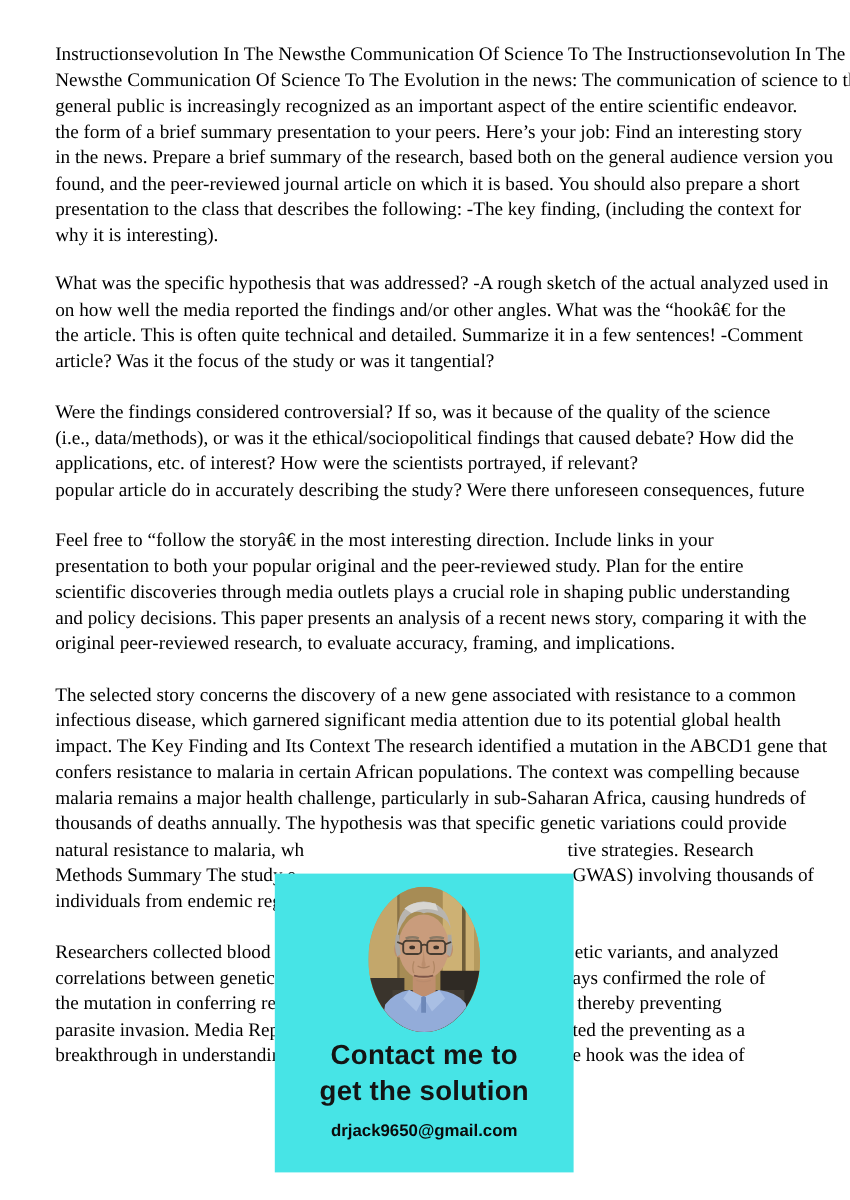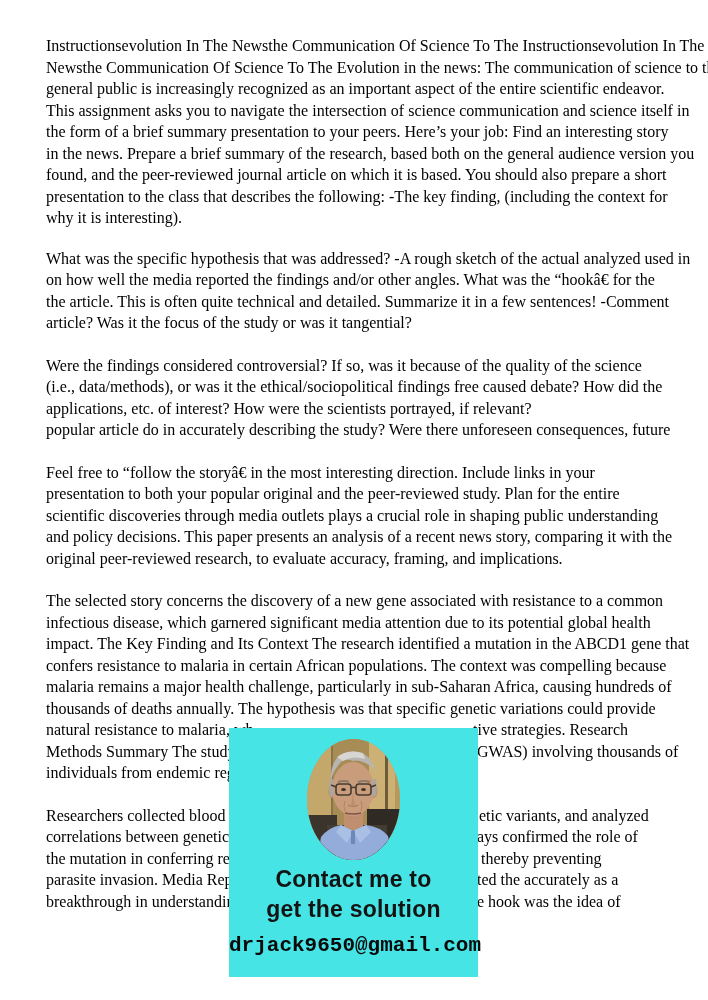--- a/index.html
+++ b/index.html
@@ -27,51 +27,50 @@
   .photo { position:absolute; left:78px; top:11px; width:93px; height:121px; }
   .ov-t1, .ov-t2 {
     position:absolute; left:0; width:100%;
     font-family:"Liberation Sans", sans-serif; font-weight:bold;
     font-size:23px; color:#141414; letter-spacing:0.2px;
   }
   .ov-t1 { top:138px; }
   .ov-t2 { top:168px; }
   .ov-email {
     position:absolute; left:0; width:100%; top:206px;
-    font-family:Liberation Mono, monospace; font-weight:bold;
-    font-size:21px; color:#0a0a0a;
+    font-family:Liberation Sans, sans-serif; font-weight:bold;
+    font-size:14px; color:#0a0a0a;
   }
 </style>
 </head>
 <body>
 
 <div class="doc">
 
   <div class="para first">
     <div class="line">Instructionsevolution In The Newsthe Communication Of Science To The Instructionsevolution In The</div>
     <div class="line">Newsthe Communication Of Science To The Evolution in the news: The communication of science to the</div>
     <div class="line">general public is increasingly recognized as an important aspect of the entire scientific endeavor.</div>
-    <div class="line">This assignment asks you to navigate the intersection of science communication and science itself in</div>
     <div class="line">the form of a brief summary presentation to your peers. Here’s your job: Find an interesting story</div>
     <div class="line">in the news. Prepare a brief summary of the research, based both on the general audience version you</div>
     <div class="line">found, and the peer-reviewed journal article on which it is based. You should also prepare a short</div>
     <div class="line">presentation to the class that describes the following: -The key finding, (including the context for</div>
     <div class="line">why it is interesting).</div>
   </div>
 
   <div class="para">
     <div class="line">What was the specific hypothesis that was addressed? -A rough sketch of the actual analyzed used in</div>
     <div class="line">on how well the media reported the findings and/or other angles. What was the “hookâ€ for the</div>
     <div class="line">the article. This is often quite technical and detailed. Summarize it in a few sentences! -Comment</div>
     <div class="line">article? Was it the focus of the study or was it tangential?</div>
   </div>
 
   <div class="para">
     <div class="line">Were the findings considered controversial? If so, was it because of the quality of the science</div>
-    <div class="line">(i.e., data/methods), or was it the ethical/sociopolitical findings free caused debate? How did the</div>
+    <div class="line">(i.e., data/methods), or was it the ethical/sociopolitical findings that caused debate? How did the</div>
     <div class="line">applications, etc. of interest? How were the scientists portrayed, if relevant?</div>
     <div class="line">popular article do in accurately describing the study? Were there unforeseen consequences, future</div>
   </div>
 
   <div class="para">
     <div class="line">Feel free to “follow the storyâ€ in the most interesting direction. Include links in your</div>
     <div class="line">presentation to both your popular original and the peer-reviewed study. Plan for the entire</div>
     <div class="line">scientific discoveries through media outlets plays a crucial role in shaping public understanding</div>
     <div class="line">and policy decisions. This paper presents an analysis of a recent news story, comparing it with the</div>
     <div class="line">original peer-reviewed research, to evaluate accuracy, framing, and implications.</div>
@@ -106,21 +105,21 @@
     <div class="line">
       <span>correlations between genetic ma</span>
       <span class="rfrag" style="left:431px">ays confirmed the role of</span>
     </div>
     <div class="line">
       <span>the mutation in conferring resist</span>
       <span class="rfrag" style="left:435px">thereby preventing</span>
     </div>
     <div class="line">
       <span>parasite invasion. Media Report</span>
-      <span class="rfrag" style="left:431px">ted the accurately as a</span>
+      <span class="rfrag" style="left:431px">ted the preventing as a</span>
     </div>
     <div class="line">
       <span>breakthrough in understanding h</span>
       <span class="rfrag" style="left:431px">e hook was the idea of</span>
     </div>
   </div>
 
 </div>
 
 <div class="overlay">

